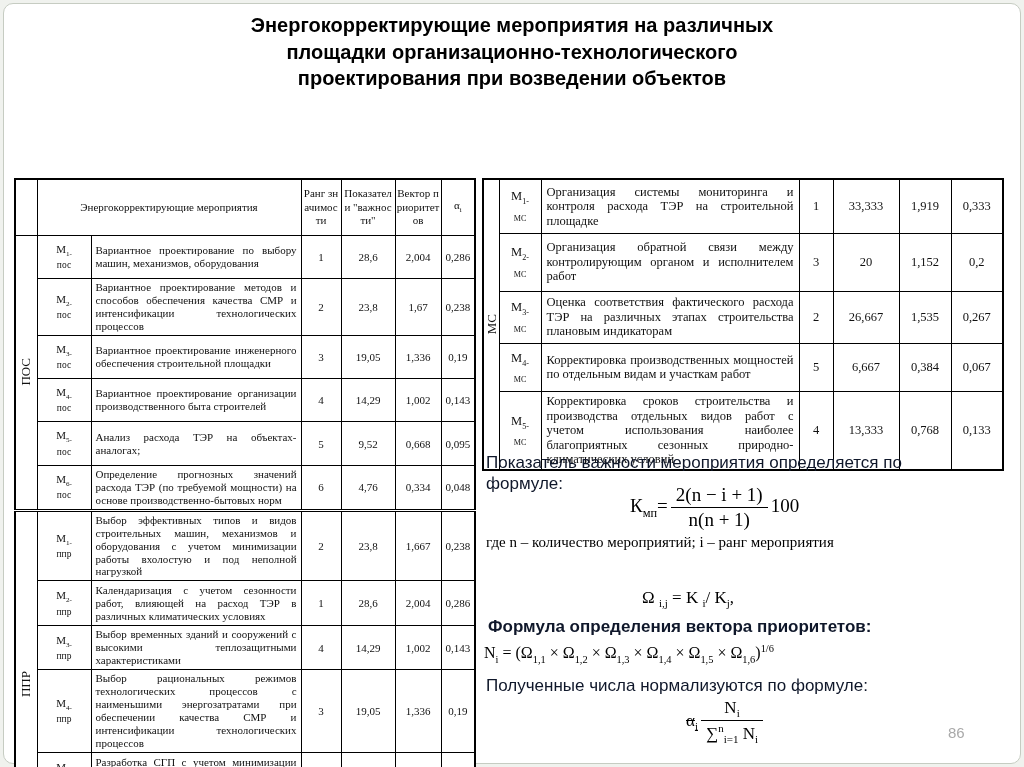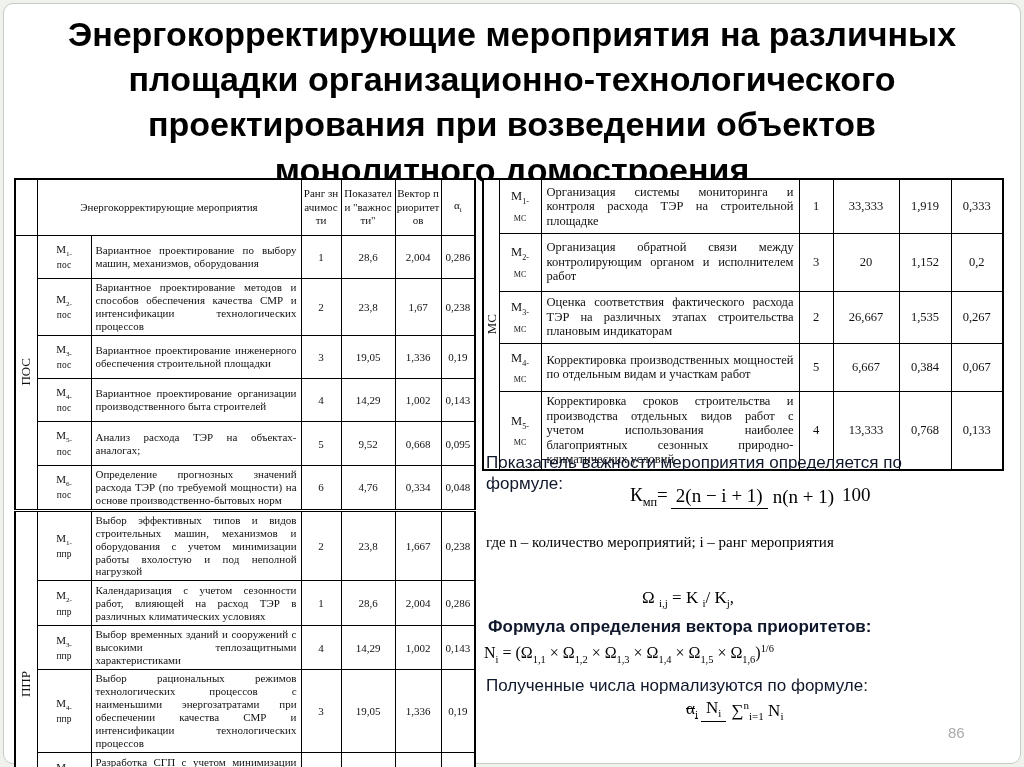--- a/index.html
+++ b/index.html
@@ -2,21 +2,21 @@
 <html><head>
 <meta charset="utf-8">
 <style>
   html,body{margin:0;padding:0;}
   body{background:#eef0ec;font-family:"Liberation Sans",sans-serif;}
   .canvas{position:relative;width:1024px;height:767px;background:#f0f2ee;overflow:hidden;}
   .slide{position:absolute;inset:3px;background:#fff;border:1px solid #c6ccc2;border-radius:10px;}
 
   
   .title{position:absolute;top:12px;left:0;width:1024px;text-align:center;
-         font-weight:bold;font-size:34px;line-height:1.33;color:#000;letter-spacing:0px;}
+         font-weight:bold;font-size:20px;line-height:1.33;color:#000;letter-spacing:0px;}
   .title span{display:block;}
 
   
   table{border-collapse:collapse;table-layout:fixed;background:#fff;}
   td{border:1px solid #000;color:#111;font-family:"Liberation Serif",serif;
      vertical-align:middle;overflow:hidden;}
   .lt{position:absolute;left:14px;top:178px;width:460px;border:2px solid #000;}
   .rt{position:absolute;left:482px;top:178px;width:520px;border:2px solid #000;}
 
   .lt td{font-size:11px;}
@@ -50,40 +50,39 @@
   .f1-intro{left:4px;top:2px;width:478px;line-height:1.25;}
   .f1-formula{left:148px;top:34px;font-family:"Liberation Serif",serif;font-size:19px;}
   .f1-note{left:4px;top:84px;font-family:"Liberation Serif",serif;font-size:15px;}
   .f2-intro{left:8px;top:112px;}
   .f2-formula{left:160px;top:138px;font-family:"Liberation Serif",serif;font-size:17px;}
   .f3-intro{left:6px;top:167px;font-weight:bold;}
   .f3-formula{left:2px;top:193px;font-family:"Liberation Serif",serif;font-size:16px;}
   .f4-intro{left:4px;top:226px;}
   .f4-formula{left:204px;top:248px;font-family:"Liberation Serif",serif;font-size:17px;}
 
-  .frac{display:inline-flex;flex-direction:row;vertical-align:middle;text-align:center;margin:0 3px;}
+  .frac{display:inline-flex;flex-direction:column;vertical-align:middle;text-align:center;margin:0 3px;}
   .frac .num{border-bottom:1.5px solid #000;padding:0 5px 1px;}
   .frac .den{padding:1px 5px 0;}
   .struck{text-decoration:line-through;}
   sub{font-size:0.65em;}
   sup{font-size:0.65em;}
 
   .page-number{position:absolute;left:948px;top:724px;font-size:15px;color:#a9a9a9;}
 </style>
 </head>
 <body>
 
 <div class="canvas">
   <div class="slide"></div>
 
   <div class="title">
     <span>Энергокорректирующие мероприятия на различных</span>
     <span>площадки организационно-технологического</span>
     <span>проектирования при возведении объектов</span>
-    <span>монолитного домостроения</span>
   </div>
 
   <table class="lt">
     <colgroup>
         <col style="width:22px">
         <col style="width:54px">
         <col style="width:210px">
         <col style="width:40px">
         <col style="width:54px">
         <col style="width:46px">

